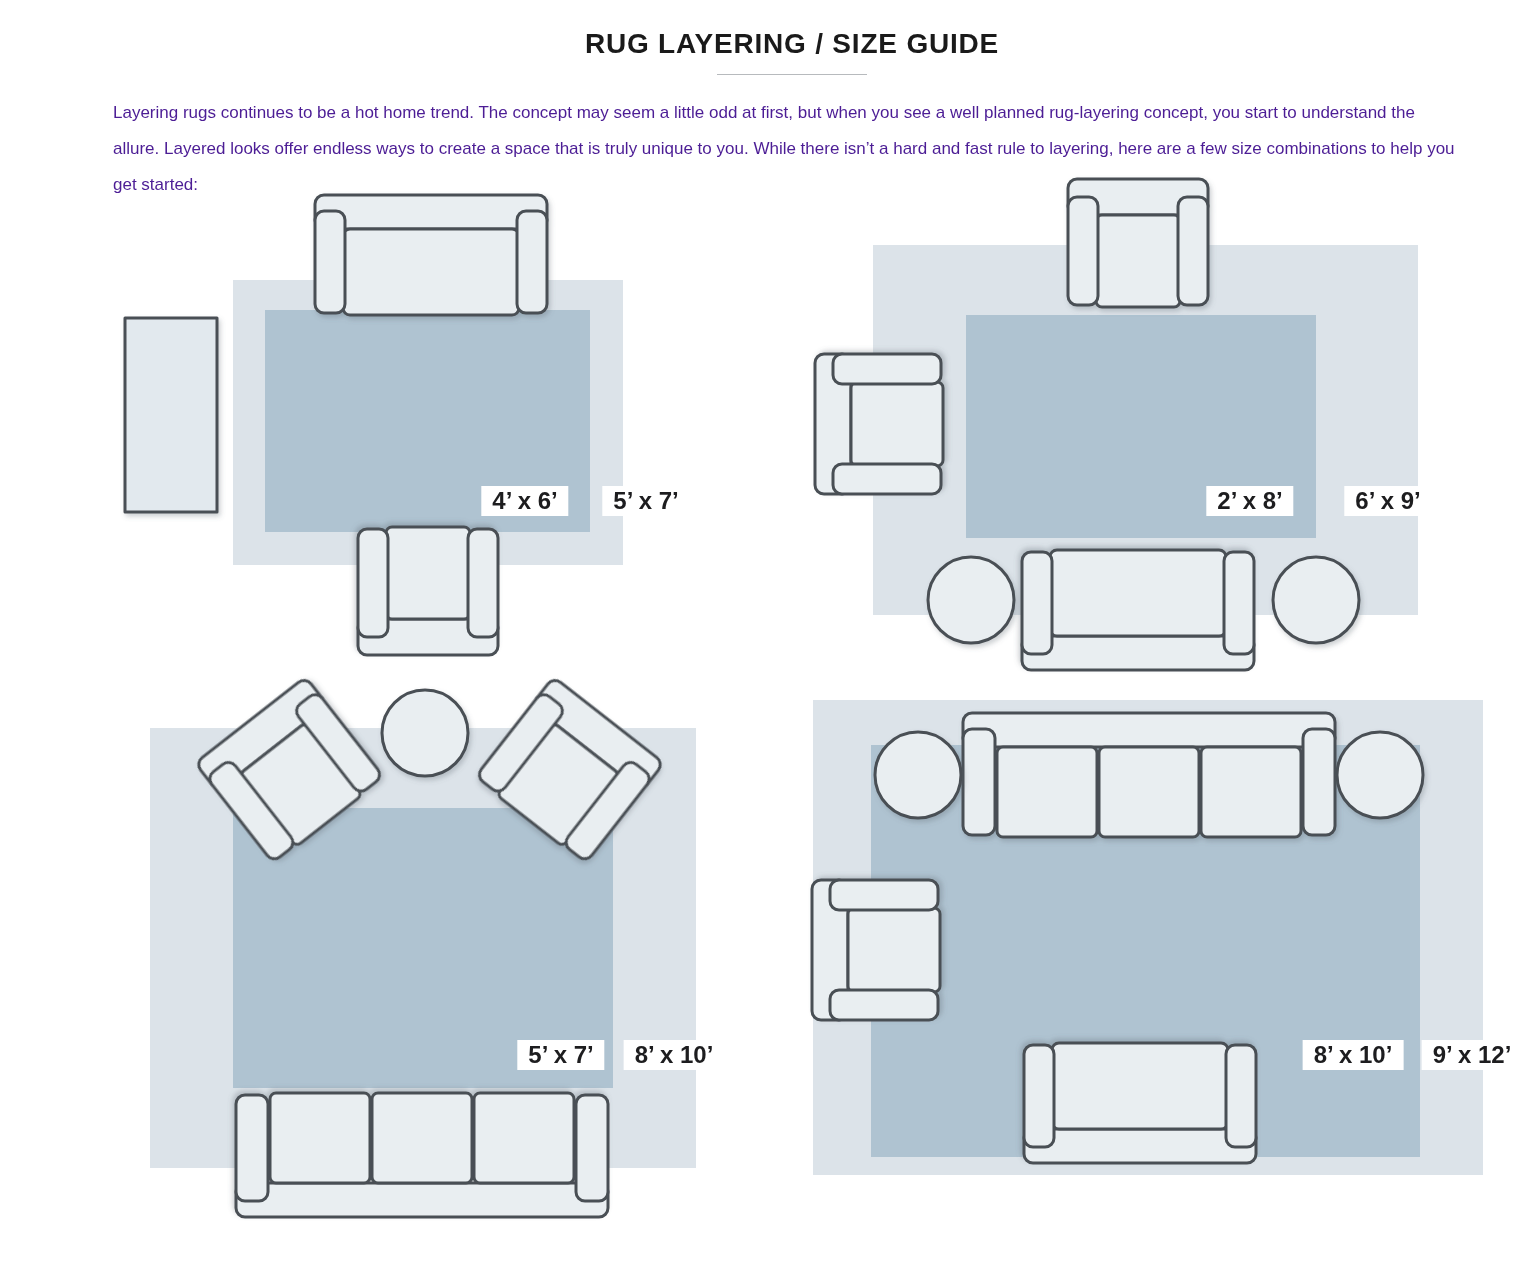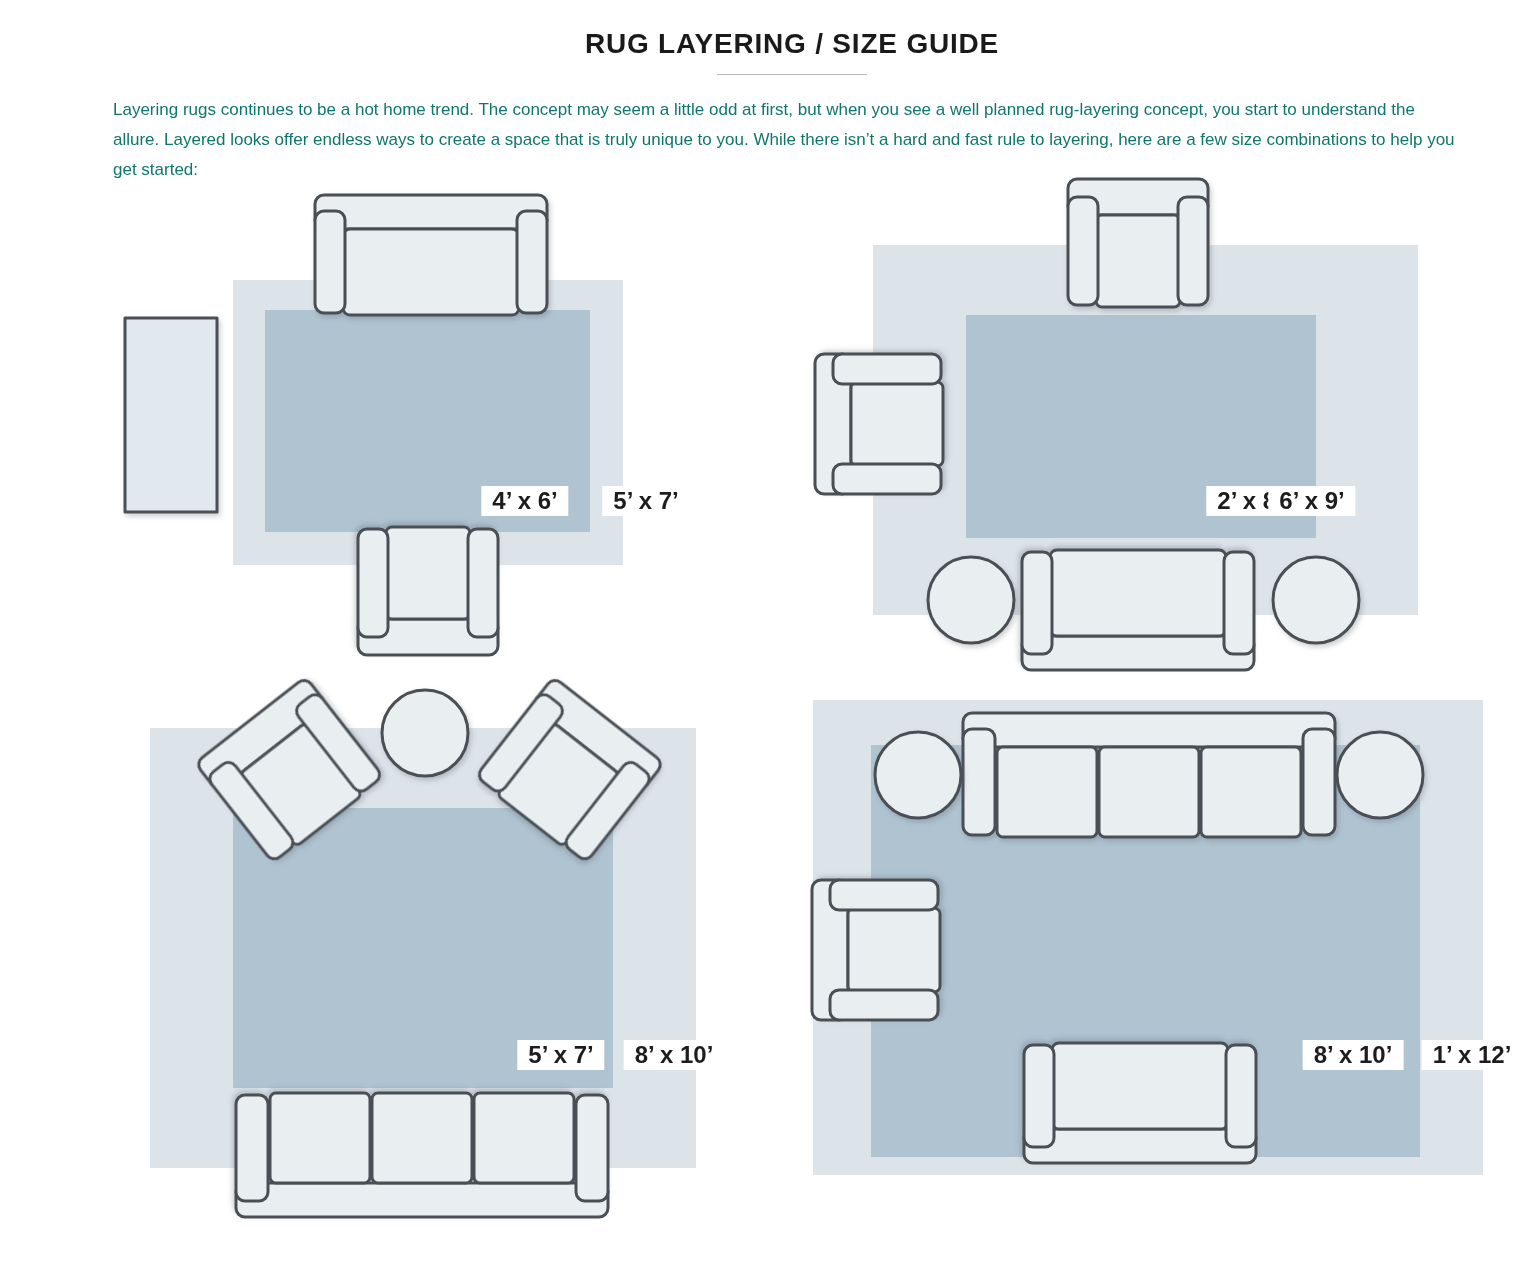--- a/index.html
+++ b/index.html
@@ -25,22 +25,22 @@
   .title-divider {
     width: 150px;
     height: 0;
     border: none;
     border-top: 1px solid #b7babd;
     margin: 14px auto 0 auto;
   }
   .intro {
     margin: 20px 92px 0 85px;
     font-size: 17px;
-    line-height: 30px;
-    color: #0f766e;
+    line-height: 36px;
+    color: #4c1d95;
   }
   .diagrams-svg {
     position: absolute;
     left: 0;
     top: 0;
     width: 1528px;
     height: 1265px;
   }
   .rug-outer { fill: #dce3e9; }
   .rug-inner { fill: #afc3d1; }
@@ -145,21 +145,21 @@
       <use href="#round-table" filter="url(#fshadow)" transform="translate(1352,775)"></use>
       <use href="#chair" filter="url(#fshadow)" transform="translate(850,950) rotate(-90)"></use>
       <use href="#sofa2" filter="url(#fshadow)" transform="translate(1112,1103) rotate(180)"></use>
     </g>
   </svg>
 
   <span class="size-label" style="left:497px; top:501px;">4’ x 6’</span>
   <span class="size-label" style="left:618px; top:501px;">5’ x 7’</span>
 
   <span class="size-label" style="left:1222px; top:501px;">2’ x 8’</span>
-  <span class="size-label" style="left:1284px; top:501px;">6’ x 9’</span>
+  <span class="size-label" style="left:1360px; top:501px;">6’ x 9’</span>
 
   <span class="size-label" style="left:533px; top:1055px;">5’ x 7’</span>
   <span class="size-label" style="left:646px; top:1055px;">8’ x 10’</span>
 
   <span class="size-label" style="left:1325px; top:1055px;">8’ x 10’</span>
-  <span class="size-label" style="left:1444px; top:1055px;">1’ x 12’</span>
+  <span class="size-label" style="left:1444px; top:1055px;">9’ x 12’</span>
 
 </div>
 
 </body></html>

